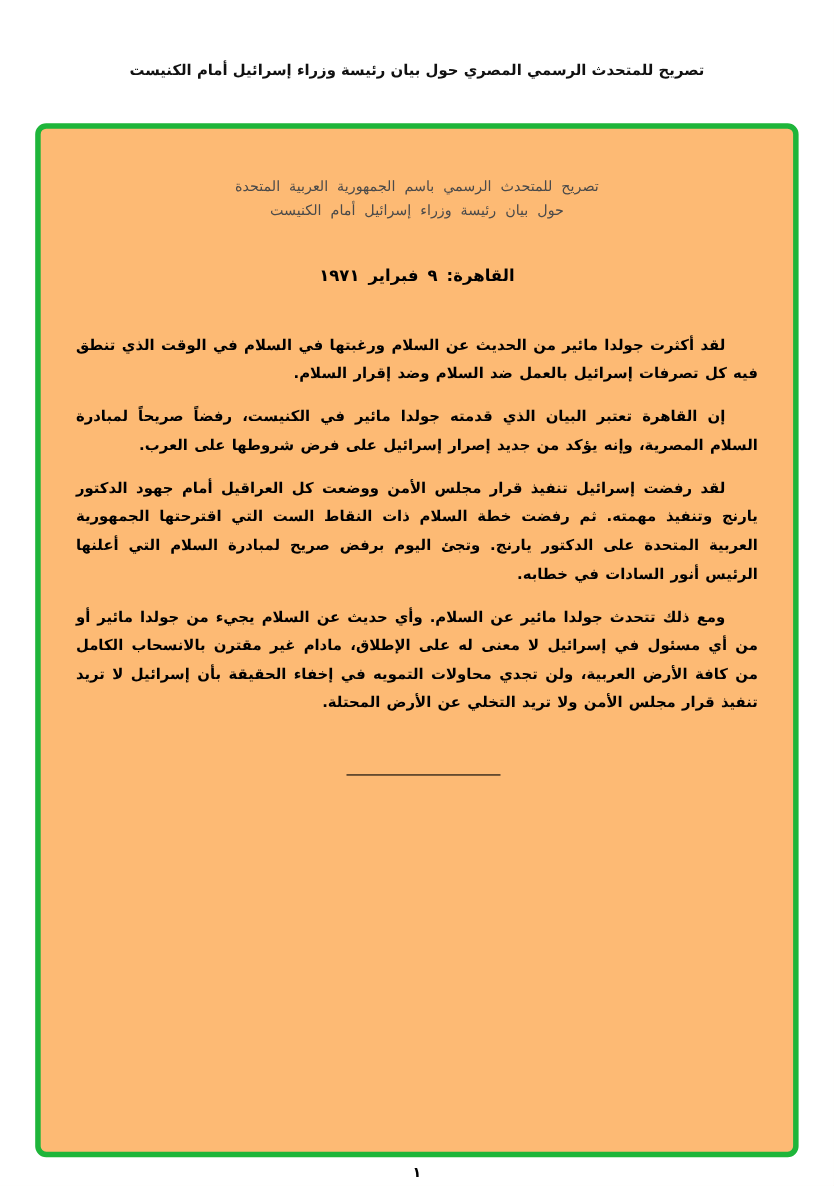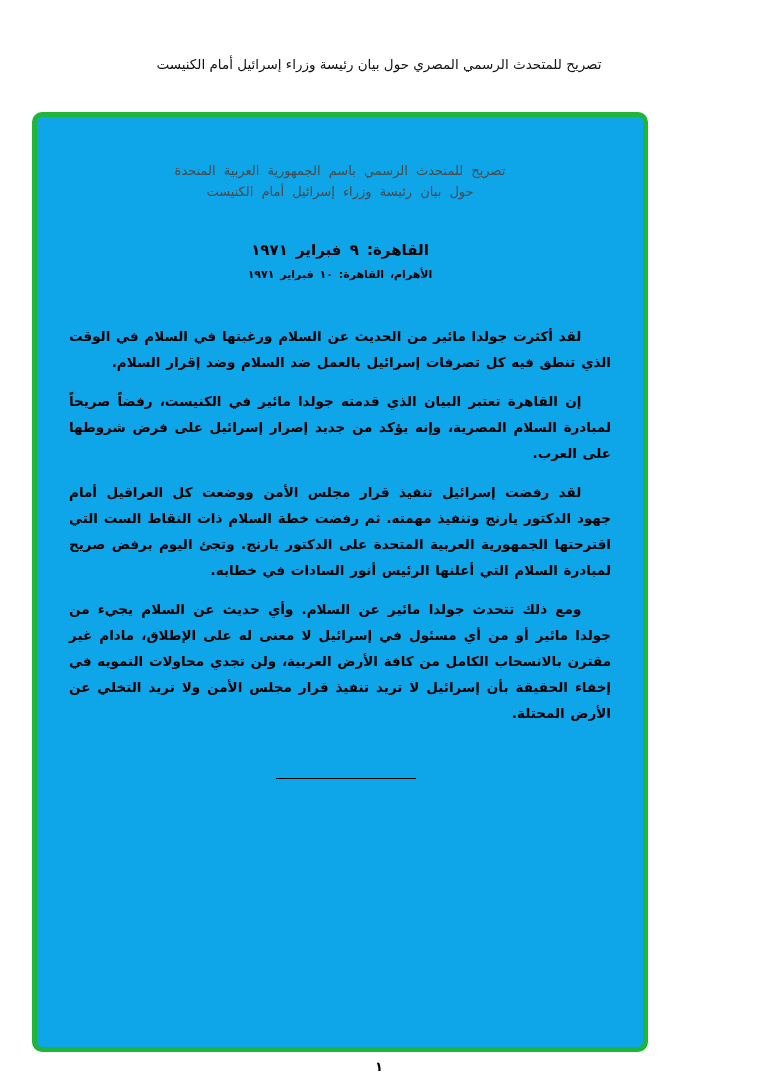--- a/index.html
+++ b/index.html
@@ -18,32 +18,32 @@
     background: #ffffff;
   }
   .doc-title {
     position: absolute;
     top: 56px;
     left: 0;
     width: 100%;
     text-align: center;
     direction: rtl;
     font-size: 13.5px;
-    font-weight: normal;
+    font-weight: bold;
     color: #111;
   }
   .frame {
     position: absolute;
     left: 32px;
     top: 112px;
-    width: 616px;
+    width: 694px;
     height: 940px;
     border: 5px solid #1eb53a;
     border-radius: 10px;
-    background: #0ea5e9;
+    background: #fdba74;
   }
   .frame-inner {
     position: relative;
     width: 100%;
     height: 100%;
     padding: 38px 26px 20px 26px;
     direction: rtl;
   }
   .tw-heading {
     text-align: center;
@@ -118,21 +118,20 @@
 
   <div class="frame" style="border-color: rgb(30, 181, 58);">
     <div class="frame-inner">
 
       <div class="tw-heading tw-line1">تصريح للمتحدث الرسمي باسم الجمهورية العربية المتحدة</div>
 
       <div class="tw-heading tw-line2">حول بيان رئيسة وزراء إسرائيل أمام الكنيست</div>
 
       <div class="dateline">القاهرة: ٩ فبراير ١٩٧١</div>
 
-      <div class="source-line">الأهرام، القاهرة: ١٠ فبراير ١٩٧١</div>
 
       <div class="body-text">
         <p>لقد أكثرت جولدا مائير من الحديث عن السلام ورغبتها في السلام في الوقت الذي تنطق فيه كل تصرفات إسرائيل بالعمل ضد السلام وضد إقرار السلام.</p>
         <p>إن القاهرة تعتبر البيان الذي قدمته جولدا مائير في الكنيست، رفضاً صريحاً لمبادرة السلام المصرية، وإنه يؤكد من جديد إصرار إسرائيل على فرض شروطها على العرب.</p>
         <p>لقد رفضت إسرائيل تنفيذ قرار مجلس الأمن ووضعت كل العراقيل أمام جهود الدكتور يارنج وتنفيذ مهمته. ثم رفضت خطة السلام ذات النقاط الست التي اقترحتها الجمهورية العربية المتحدة على الدكتور يارنج. وتجئ اليوم برفض صريح لمبادرة السلام التي أعلنها الرئيس أنور السادات في خطابه.</p>
         <p>ومع ذلك تتحدث جولدا مائير عن السلام. وأي حديث عن السلام يجيء من جولدا مائير أو من أي مسئول في إسرائيل لا معنى له على الإطلاق، مادام غير مقترن بالانسحاب الكامل من كافة الأرض العربية، ولن تجدي محاولات التمويه في إخفاء الحقيقة بأن إسرائيل لا تريد تنفيذ قرار مجلس الأمن ولا تريد التخلي عن الأرض المحتلة.</p>
       </div>
 
       <div class="divider"></div>
 

